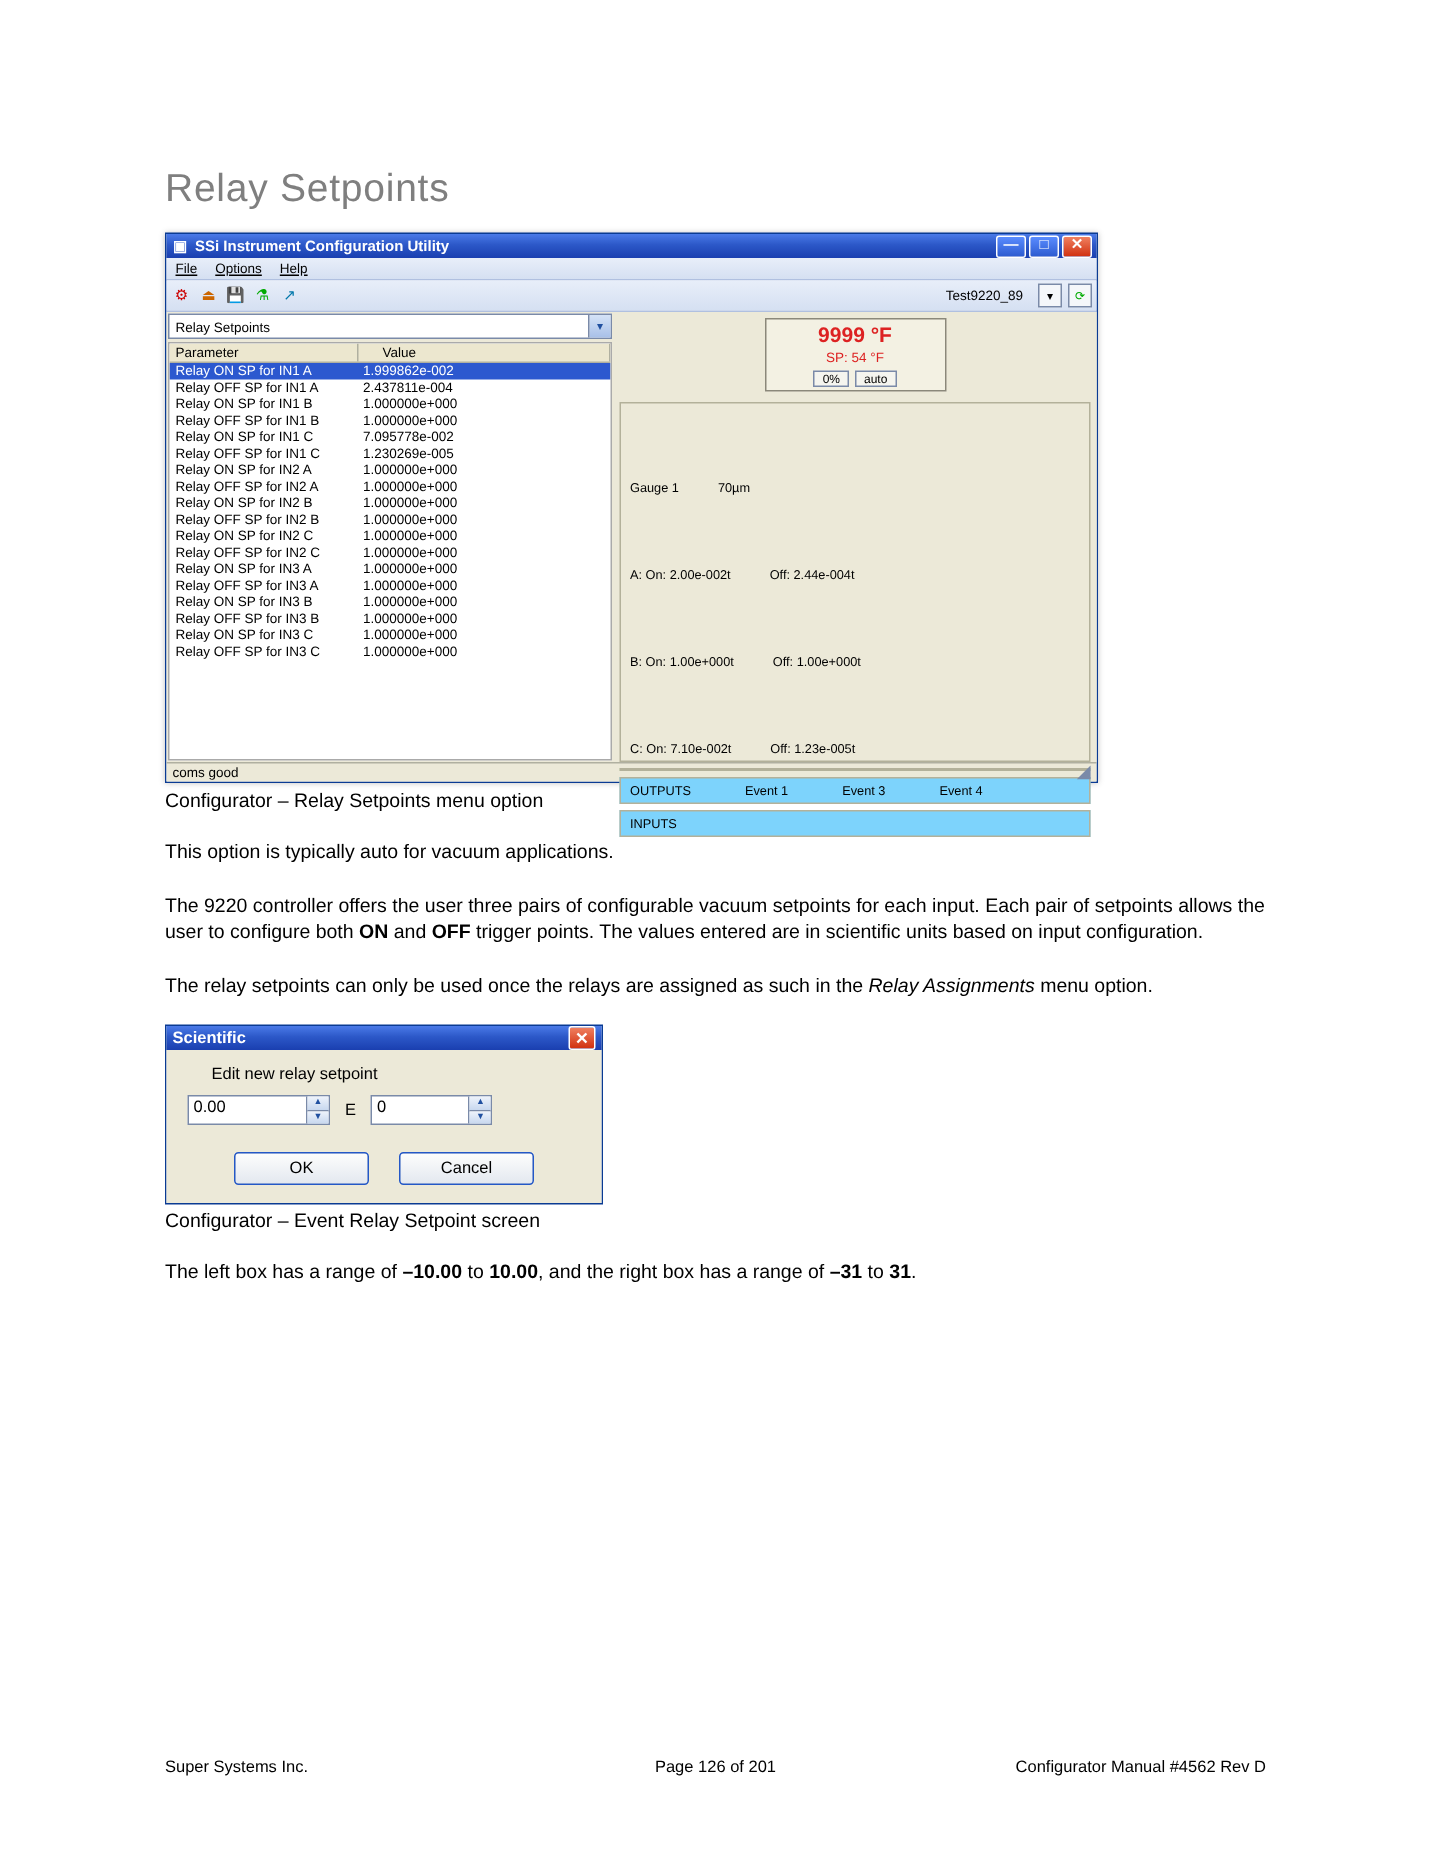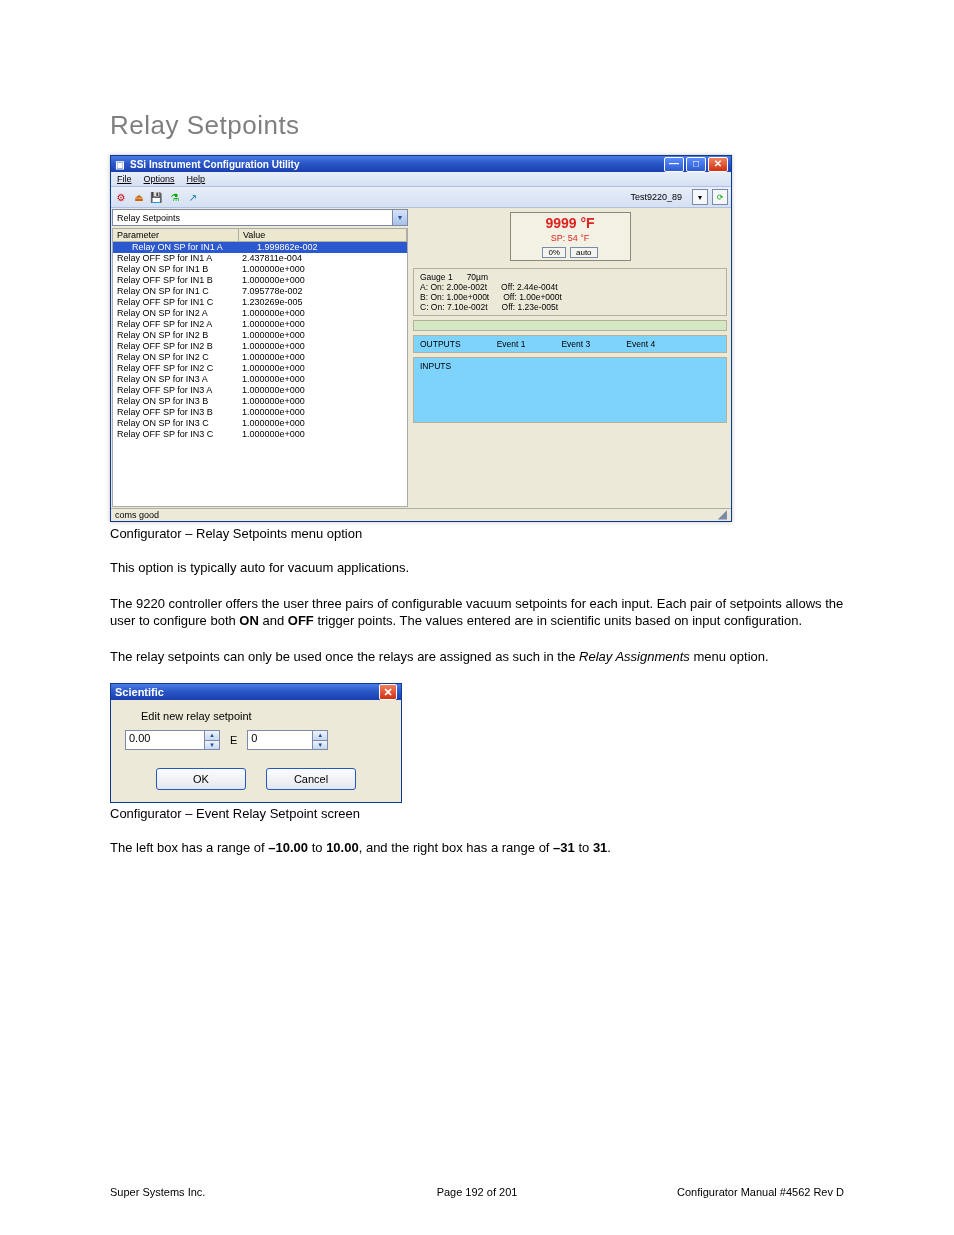--- a/index.html
+++ b/index.html
@@ -91,44 +91,44 @@
     position:absolute; right:0; top:0; bottom:0; width:14px;
     background:linear-gradient(#d5e3f7,#a8c0e8);
     border-left:1px solid #7a8aa8;
     display:flex;align-items:center;justify-content:center;
     color:#2050a0; font-size:8px;
   }
   .grid {
     flex:1; margin:1px; border:1px solid #aaa; background:#fff;
     overflow:hidden;
   }
-  .grid-header { display:flex; background:#ece7cf; border-bottom:1px solid #b0b0a0;}
+  .grid-header { display:flex; background:#ece7cf; border-bottom:1px solid #b0b0a0;gap:12px;}
   .grid-header div { padding:1px 4px; font-size:9px; border-right:1px solid #b0b0a0;}
   .gh-param{width:117px;} .gh-val{flex:1;}
   .grid-body { font-size:9px; }
   .row { display:flex; }
-  .row.sel { background:#2c58cf; color:#fff;padding-left:15px;}
+  .row.sel { background:#2c58cf; color:#fff;}
   .row div { padding:0 4px; line-height:11px; white-space:nowrap;}
   .row .c1{width:117px;} .row .c2{flex:1;}
   .right-pane { flex:1; background:#ece9d8; padding:4px; display:flex;flex-direction:column; }
   .readout {
     border:1px solid #8b887a; background:#f3f1e3; padding:2px 22px;
     width:75px; margin:0 auto 3px; text-align:center;
   }
   .readout .big {
     color:#d22; font-size:14px; font-weight:bold; margin-bottom:2px;
   }
   .readout .sp { color:#d22; font-size:9px; margin-bottom:4px;}
   .readout .btns { display:flex; gap:4px; justify-content:center;}
   .readout .btns div { border:1px solid #7a8aa8; background:#f5f5ef; padding:0 5px; font-size:8px;}
   .gauge-block, .outputs-block, .inputs-block {
     border:1px solid #b3b19a; background:#7dd3fc; padding:3px 6px; margin-top:4px; font-size:8.5px;
   }
   .gauge-block { background:#ece9d8;}
-  .gauge-block .gline { display:flex; gap:14px;}
+  .gauge-block .gline { display:flex; gap:26px;margin-top:48px;}
   .outputs-block { display:flex; gap:36px; }
   .inputs-block { height:58px; }
   .thin-bar { height:9px; background:#d4e8c4; border:1px solid #b3b19a; margin-top:4px;}
   .statusbar {
     background:#ece9d8; font-size:9px; padding:1px 4px; border-top:1px solid #b0b0a0;
     display:flex;
   }
   .statusbar .s1{flex:1;}
   .statusbar .grip{color:#7a8aa8; font-size:12px; line-height:9px;}
   .caption { font-size:13px; margin-bottom:18px; }
@@ -171,21 +171,21 @@
   }
   .dialog .spin .arrows div:first-child{border-bottom:1px solid #7a8aa8;}
   .dialog .elabel { font-size:11px; }
   .dialog .dbtns { display:flex; gap:20px; justify-content:center;}
   .dialog .dbtn {
     width:88px; height:20px; border:1px solid #2458c7; border-radius:3px;
     background:linear-gradient(#fdfdfd,#e3e8ef); font-size:11px;
     display:flex;align-items:center;justify-content:center;
   }
   .footer {
-    position:absolute; left:110px; right:110px; bottom:37px;
+    position:absolute; left:110px; right:110px; bottom:51px;
     display:flex; font-size:11px; color:#000;gap:40px;
   }
   .footer .f1{flex:1;} .footer .f2{flex:1;text-align:center;} .footer .f3{flex:1;text-align:right;}
 </style>
 </head>
 <body>
 
 <div class="page">
 
   <div class="heading">Relay Setpoints</div>
@@ -392,17 +392,17 @@
     </div>
   </div>
   <div class="caption">Configurator – Event Relay Setpoint screen</div>
 
   <p class="body-text">
     <span>The left box has a range of </span><b>–10.00</b><span> to </span><b>10.00</b><span>, and the right box has a range of </span><b>–31</b><span> to </span><b>31</b><span>.</span>
   </p>
 
   <div class="footer">
     <span class="f1">Super Systems Inc.</span>
-    <span class="f2">Page 192 of 201</span>
+    <span class="f2">Page 126 of 201</span>
     <span class="f3">Configurator Manual #4562 Rev D</span>
   </div>
 
 </div>
 
 </body></html>

